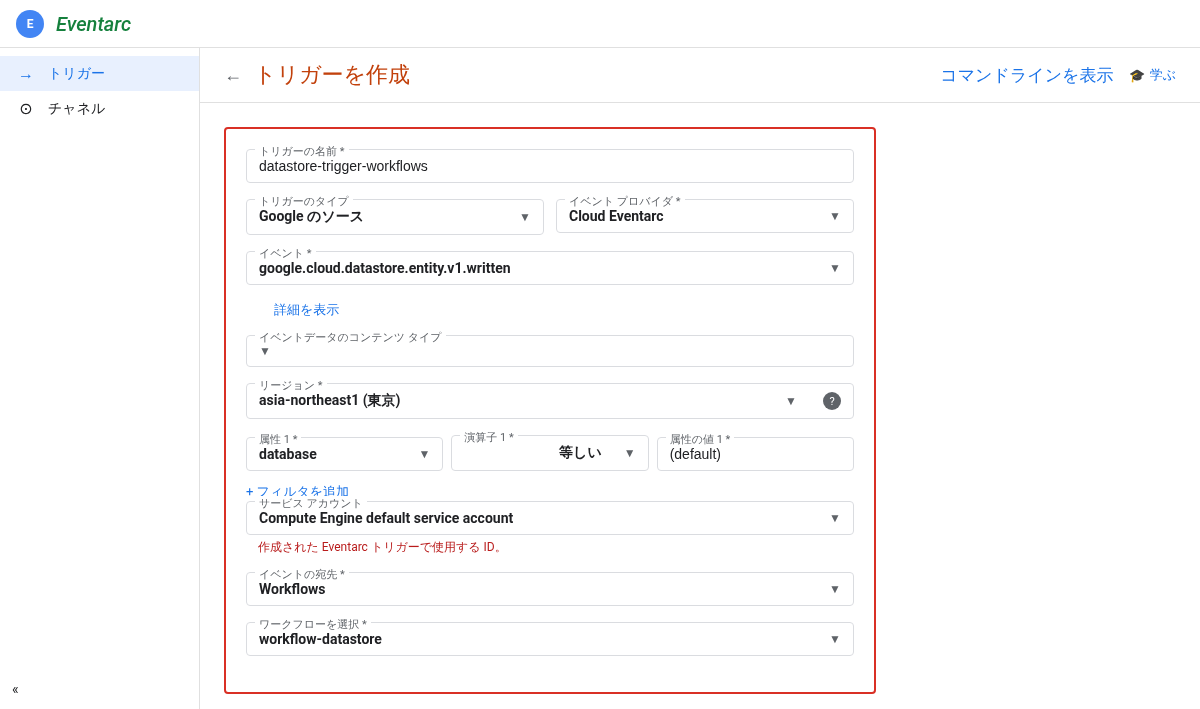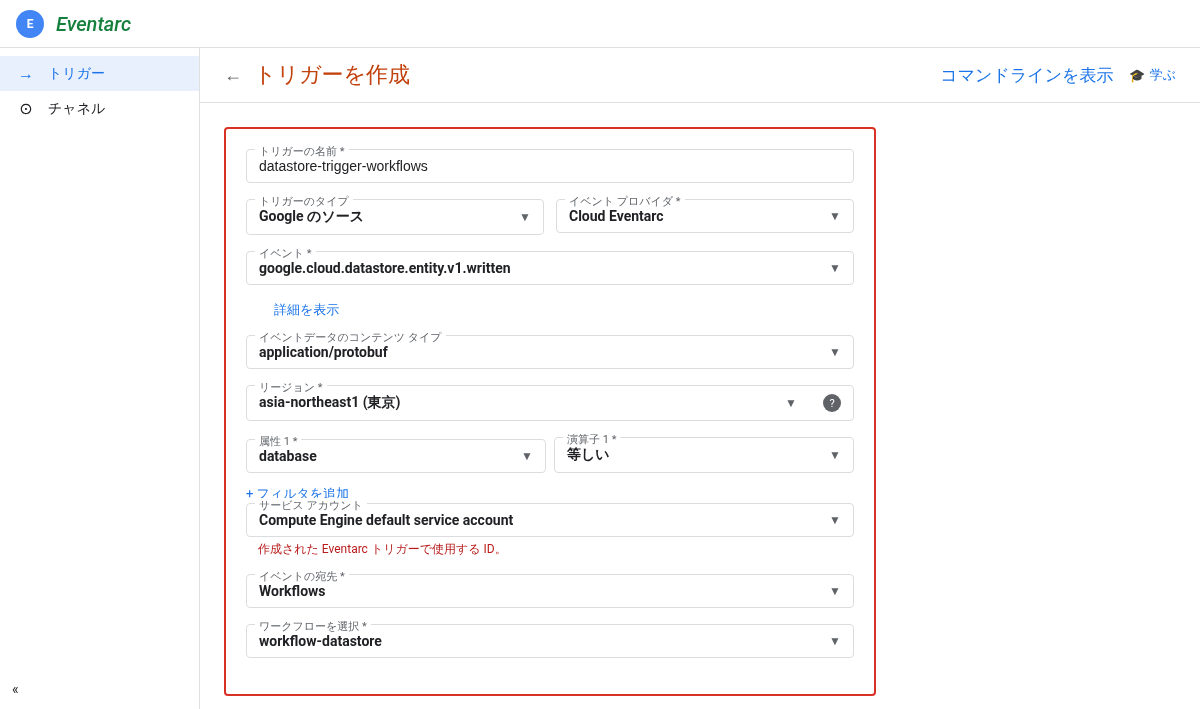--- a/index.html
+++ b/index.html
@@ -352,21 +352,20 @@
           </div>
         </div>
 
         
         <div class="details-link">詳細を表示</div>
 
         
         <div class="field-group">
           <div class="select-wrapper">
             <span class="field-label">イベントデータのコンテンツ タイプ</span>
-            <span class="select-value">application/protobuf</span>
             <span class="select-arrow">▼</span>
           </div>
         </div>
 
         
         <div class="field-group">
           <div class="select-wrapper">
             <span class="field-label">リージョン *</span>
             <span class="select-value">asia-northeast1 (東京)</span>
             <span class="select-arrow">▼</span>
@@ -378,27 +377,33 @@
 
         
         <div class="filter-row">
           <div class="field-group" style="flex:1;">
             <div class="select-wrapper">
               <span class="field-label">属性 1 *</span>
               <span class="select-value">database</span>
               <span class="select-arrow">▼</span>
             </div>
           </div>
-          <div class="field-group" style="flex:1;">
+          <div class="field-group" style="flex:1;text-align:right;">
             <div class="select-wrapper">
               <span class="field-label">演算子 1 *</span>
               <span class="select-value">等しい</span>
               <span class="select-arrow">▼</span>
             </div>
           </div>
+          <div class="field-group" style="flex:1;">
+            <div class="field-wrapper">
+              <span class="field-label">属性の値 1 *</span>
+              <input type="text" value="(default)" style="">
+            </div>
+          </div>
         </div>
 
         
         <div class="add-filter-btn">+ フィルタを追加</div>
 
         
         <div class="field-group">
           <div class="select-wrapper">
             <span class="field-label">サービス アカウント</span>
             <span class="select-value">Compute Engine default service account</span>

